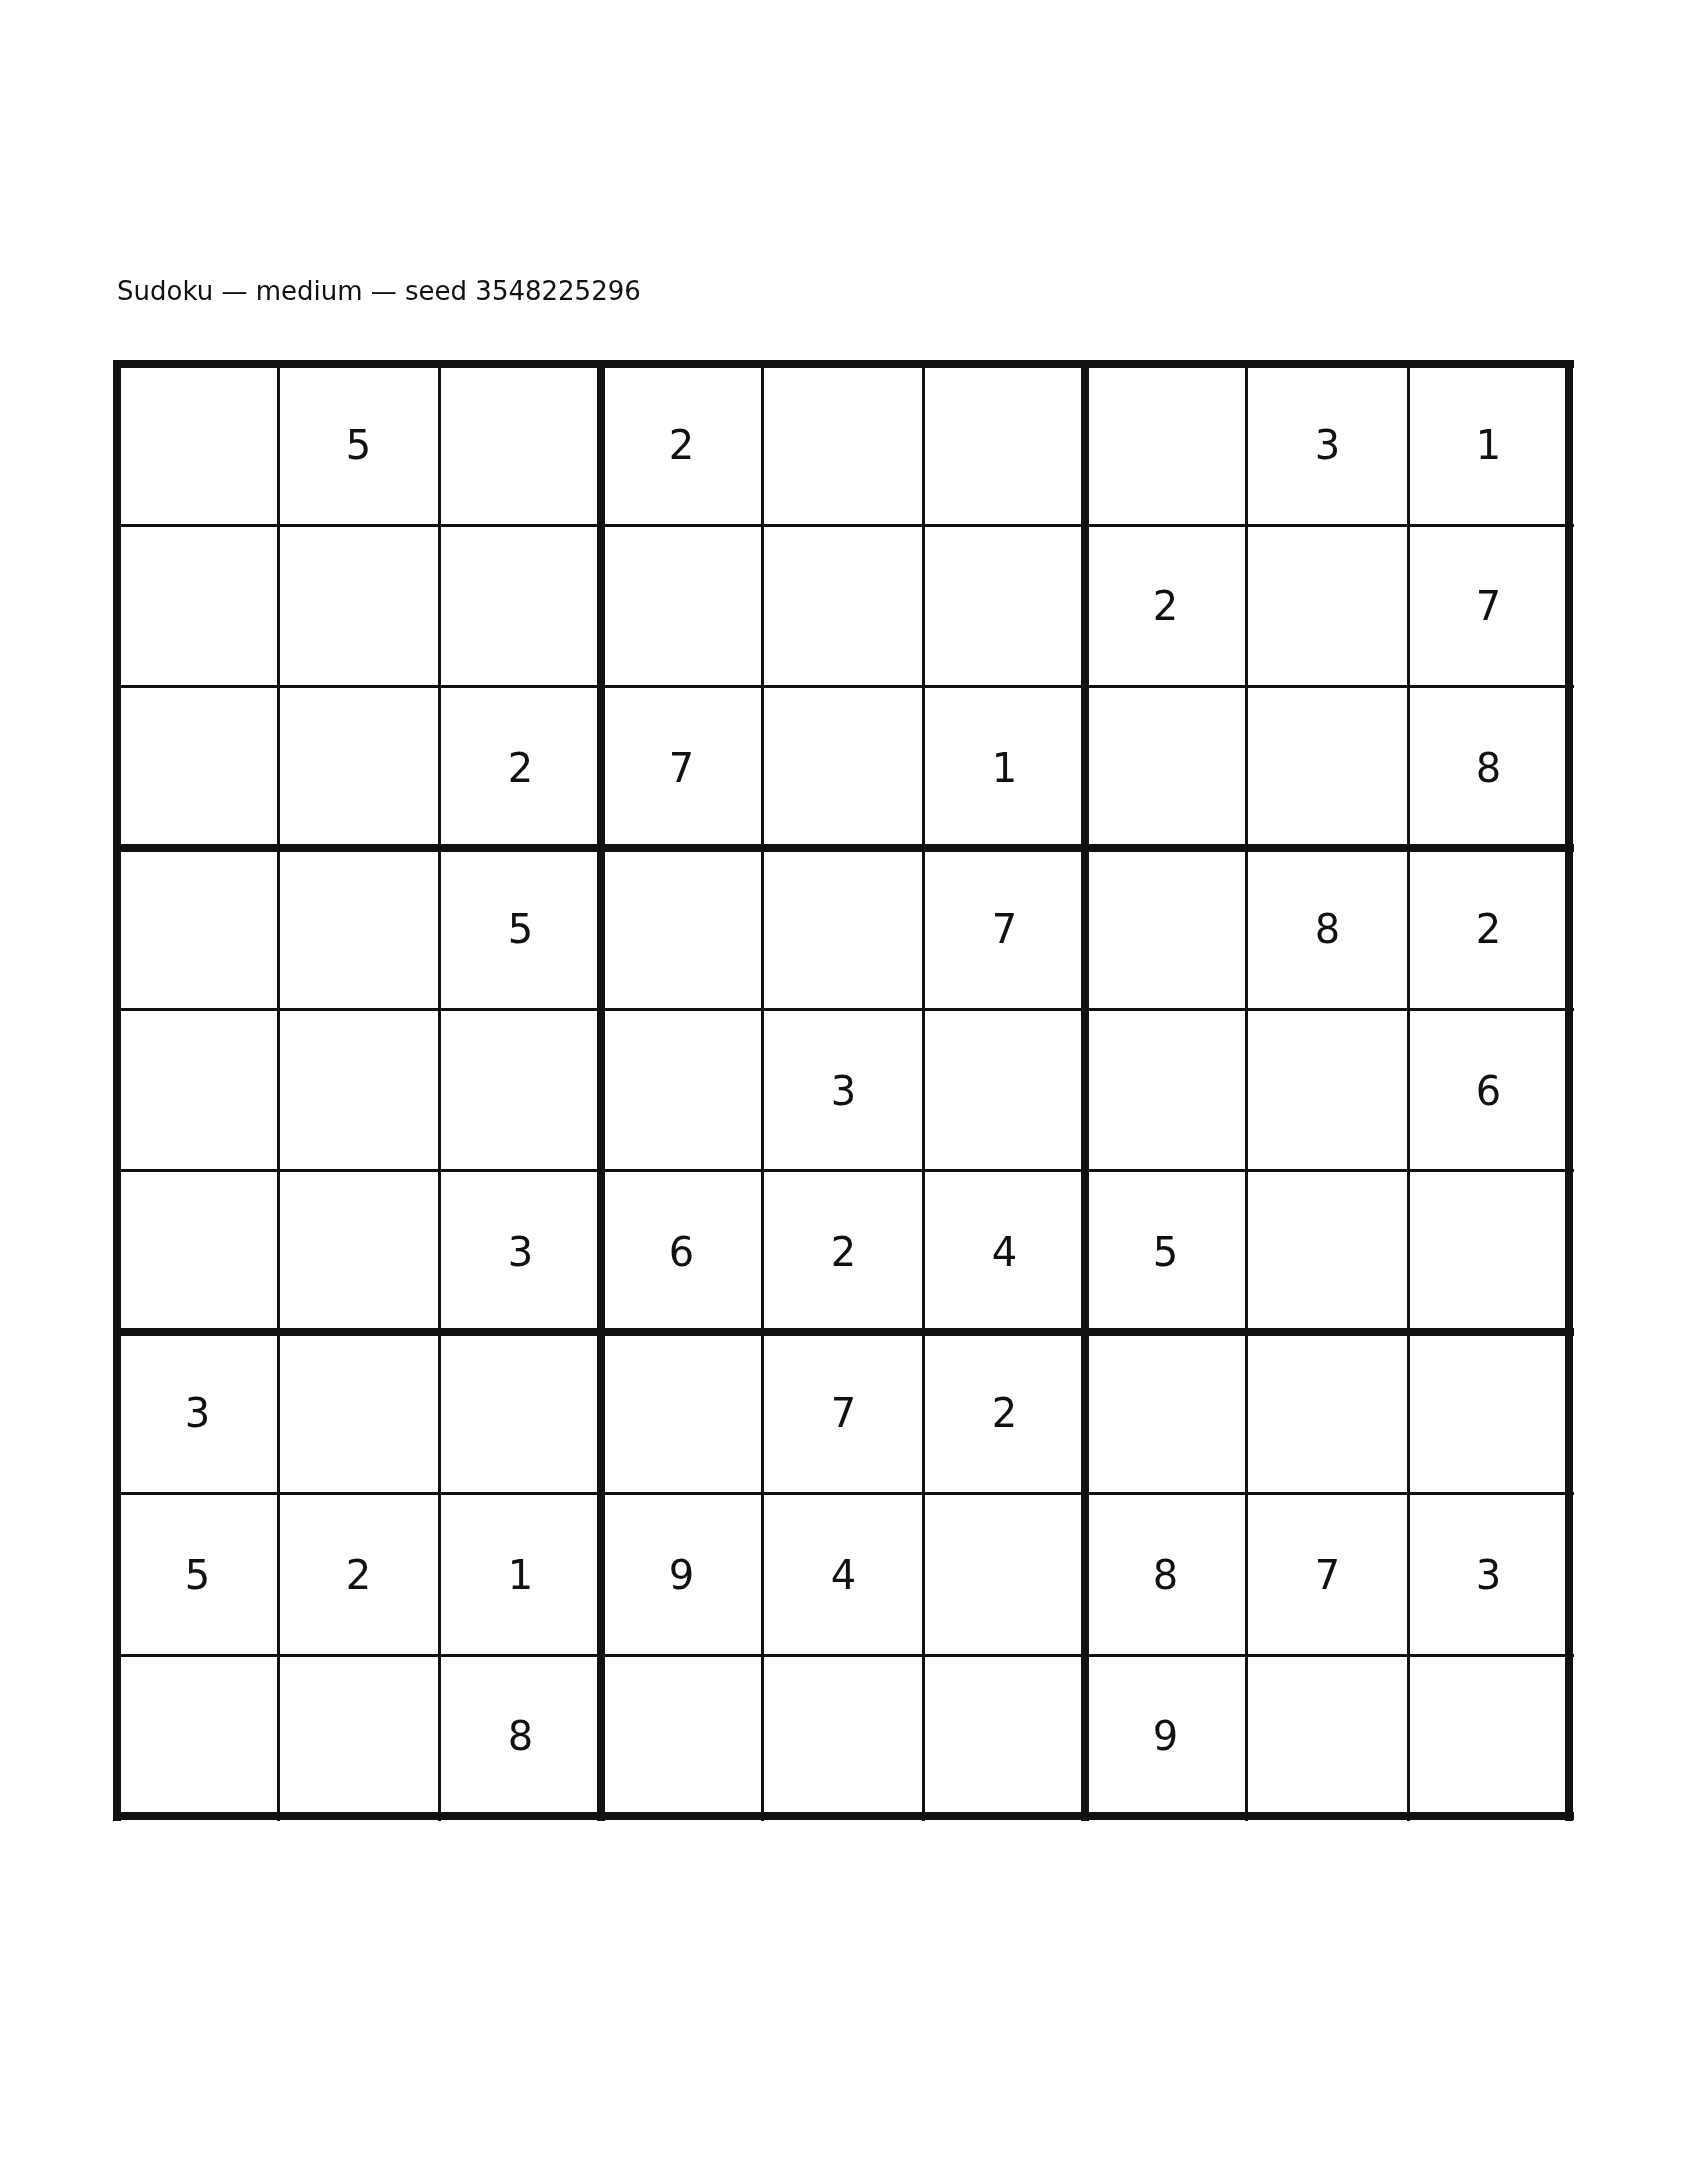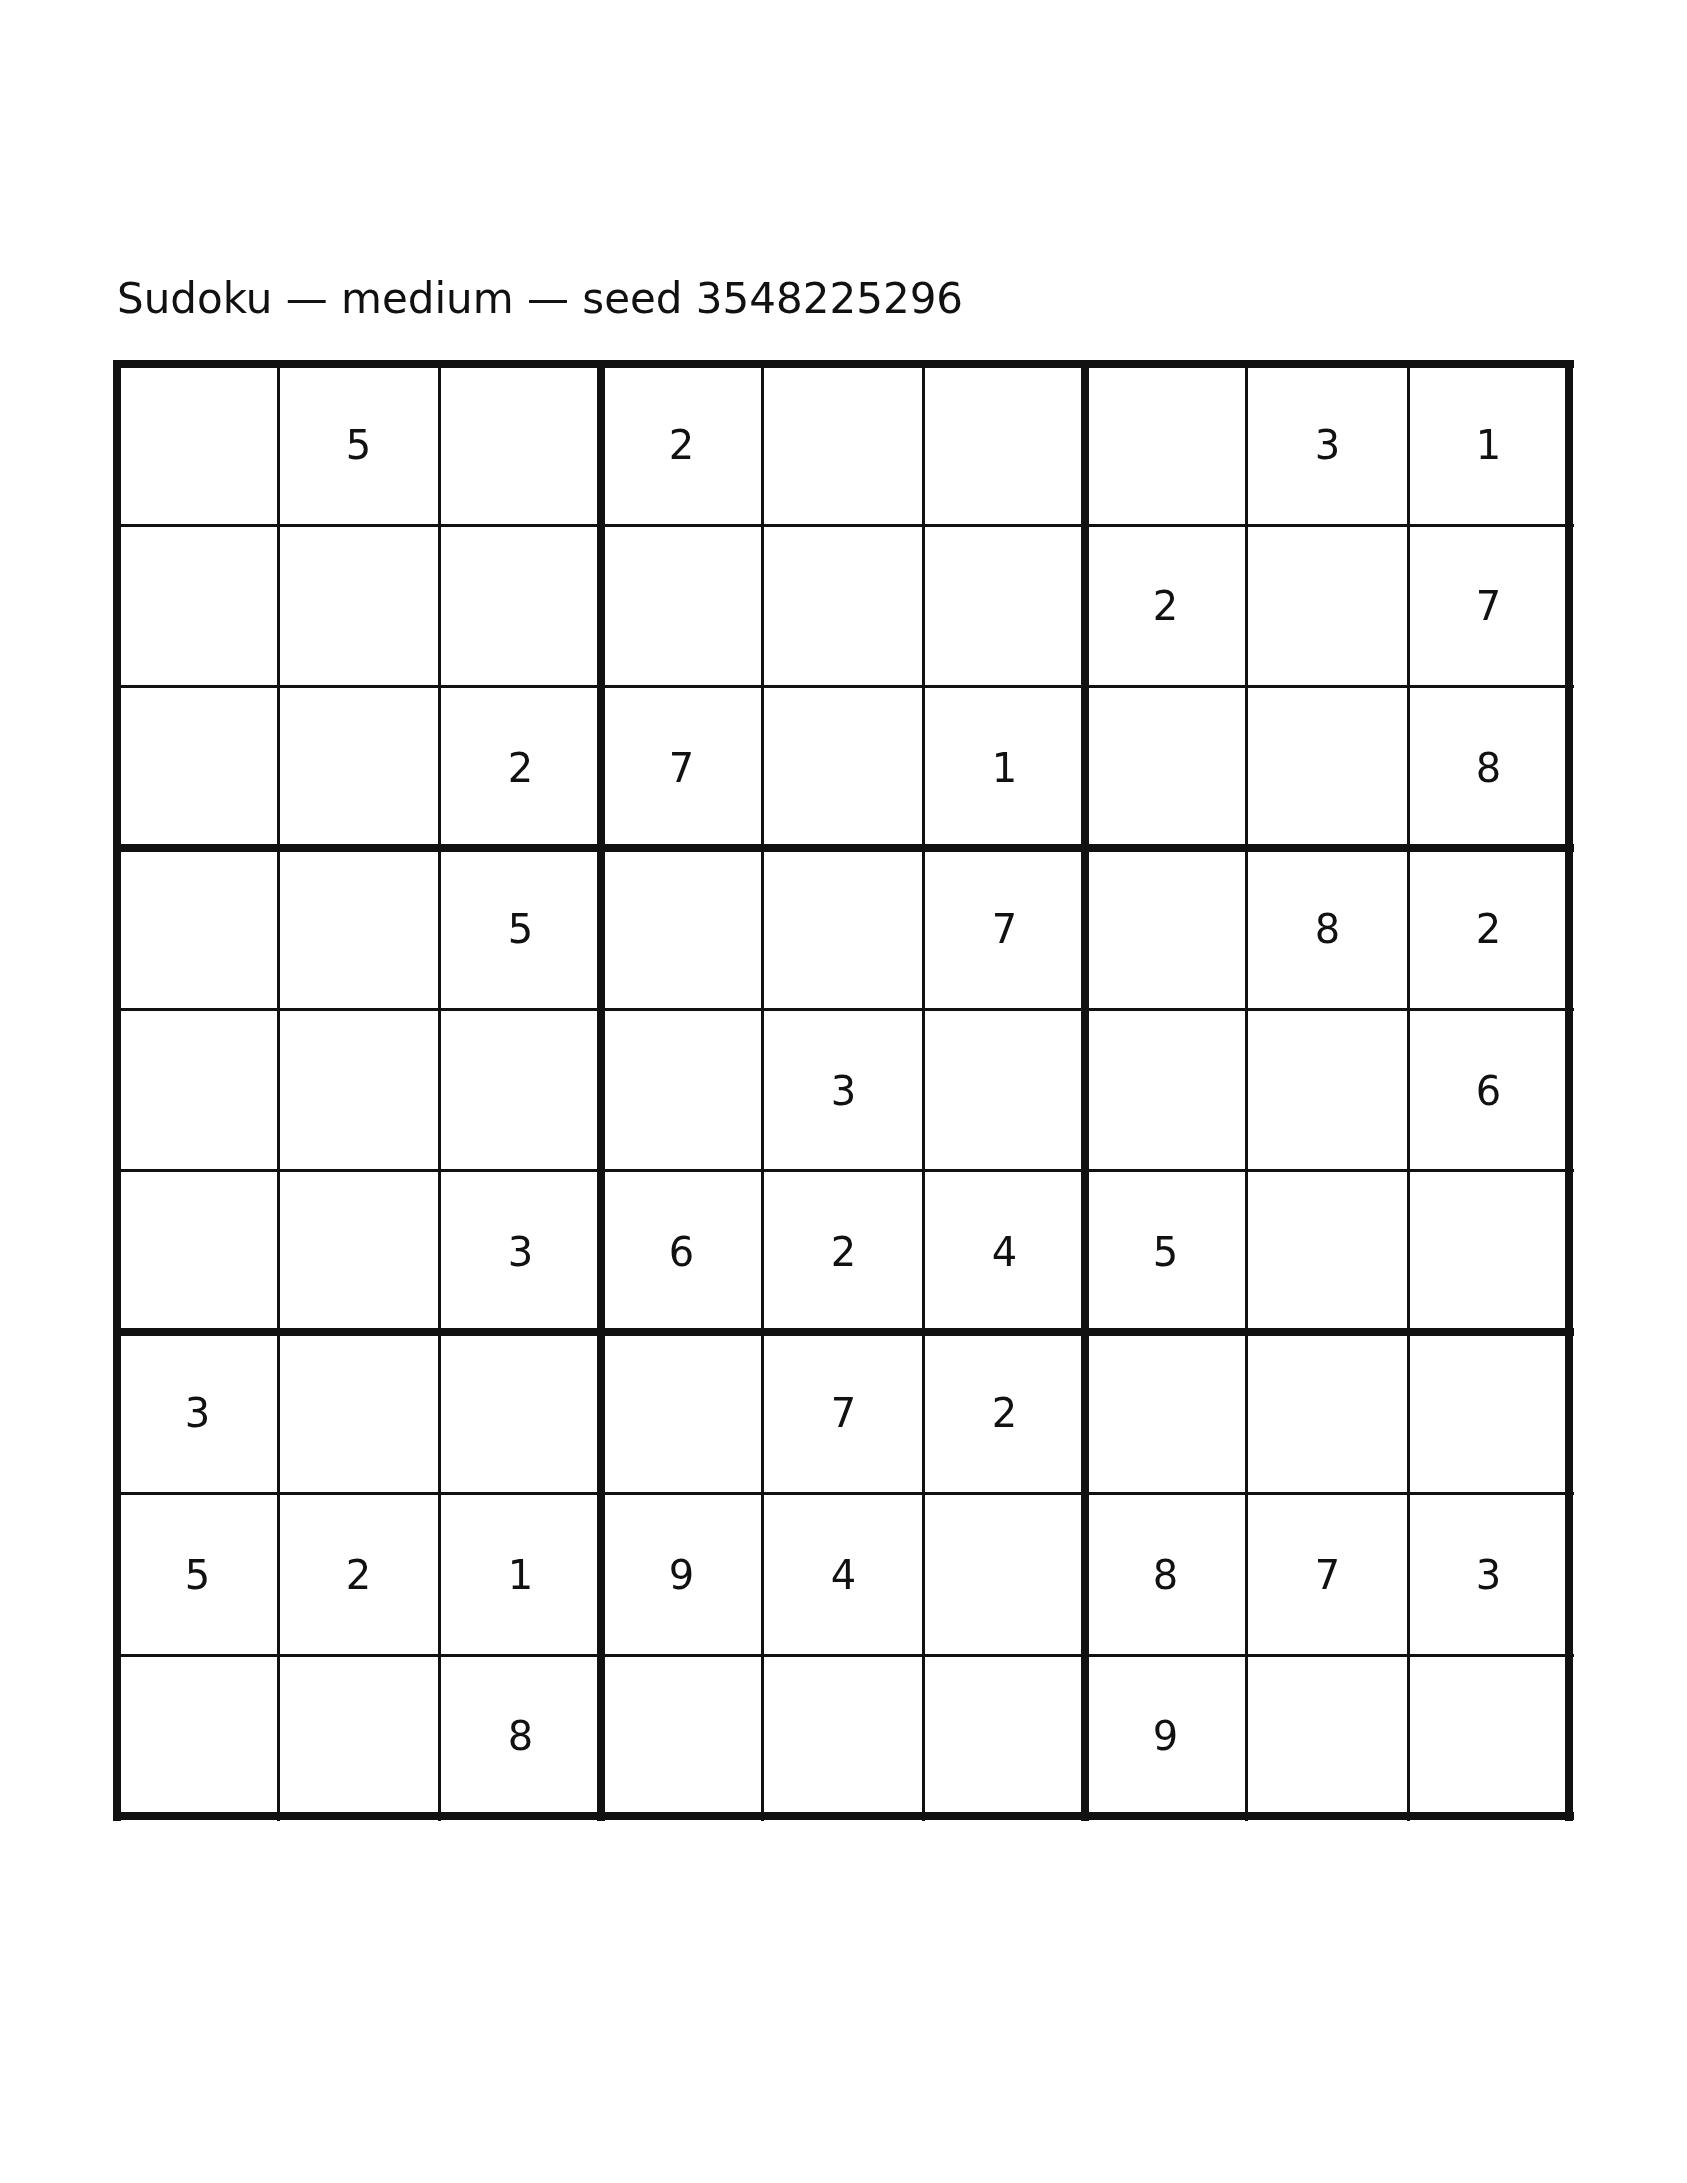--- a/index.html
+++ b/index.html
@@ -1,19 +1,19 @@
 <!DOCTYPE html>
 <html style="font-size:13.5px"><head>
 <meta charset="utf-8">
 <style>
   html, body { margin: 0; padding: 0; background: #ffffff; }
   body { width: 1687px; height: 2183px; position: relative; overflow: hidden; }
   .title {
     position: absolute; left: 117px; top: 278px;
-    font-family: "DejaVu Sans", sans-serif; font-size: 42px; color: #111111;
+    font-family: "DejaVu Sans", sans-serif; font-size: 26px; color: #111111;
     white-space: nowrap; line-height: 1;
   }
   .board {
     position: absolute; left: 117px; top: 364px;
     width: 1453px; height: 1453px;
   }
   .cell {
     position: absolute; width: 161px; height: 161px;
     display: flex; align-items: center; justify-content: center;
     font-family: "DejaVu Sans", sans-serif; font-size: 40px; color: #111111;

